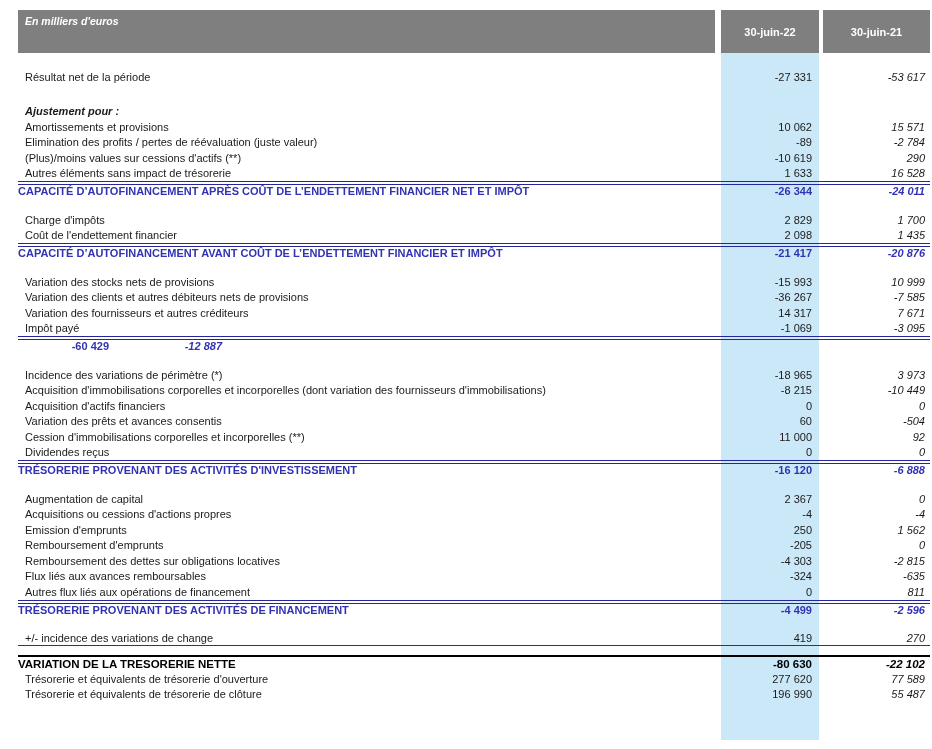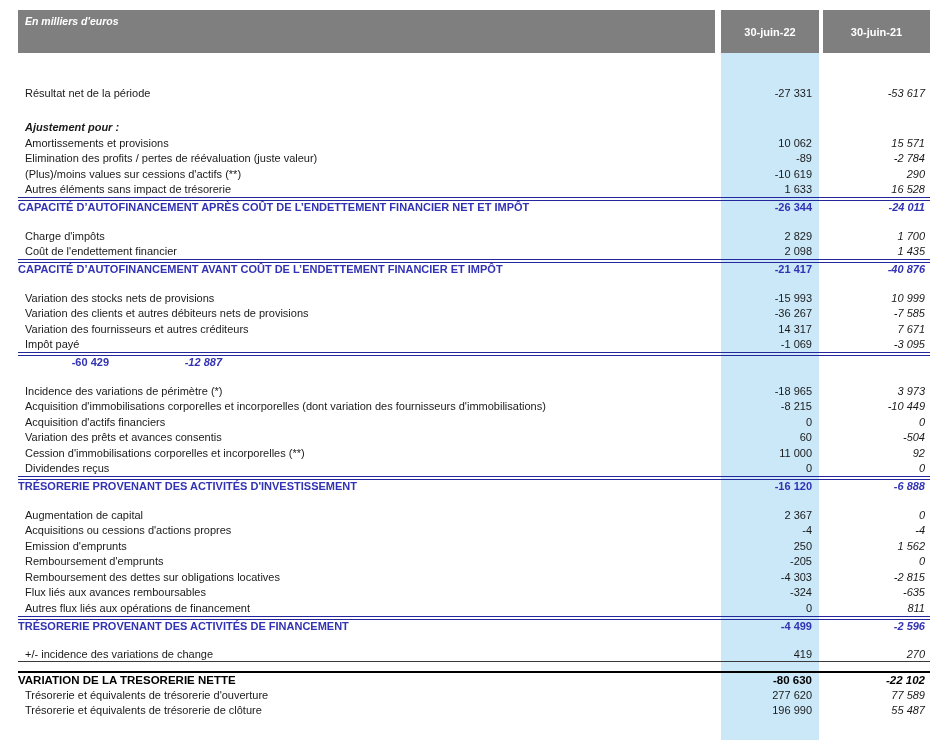--- a/index.html
+++ b/index.html
@@ -6,21 +6,21 @@
   .sheet{
     position:relative; z-index:0;
     width:932px; height:749px;
     background:#ffffff; overflow:hidden;
     font-family:"Liberation Sans","DejaVu Sans",sans-serif;
     color:#1a1a1a;
   }
   *{box-sizing:border-box;}
 
   
-  .hdr{ margin:10px 2px 16px 18px; height:43px; display:flex; }
+  .hdr{ margin:10px 2px 0 18px; height:43px; display:flex; }
   .hdr-left{
     flex:1; margin-right:6px; background:var(--hdrbg);
     color:#fff; font-size:10.5px; font-weight:bold; font-style:italic;
     padding:5px 0 0 7px;
   }
   .hdr-col{
     background:var(--hdrbg); color:#fff; font-size:11px; font-weight:bold;
     display:flex; align-items:center; justify-content:center;
   }
   .hdr-col.c1{ width:98px; }
@@ -116,21 +116,21 @@
         <div class="v v2">1 700</div>
       </div>
       <div class="row data">
         <div class="lbl">Coût de l'endettement financier</div>
         <div class="v v1">2 098</div>
         <div class="v v2">1 435</div>
       </div>
       <div class="row total">
         <div class="lbl">CAPACITÉ D’AUTOFINANCEMENT AVANT COÛT DE L’ENDETTEMENT FINANCIER ET IMPÔT</div>
         <div class="v v1">-21 417</div>
-        <div class="v v2">-40 876</div>
+        <div class="v v2">-20 876</div>
       </div>
       <div class="row spacer" style="height: 15px;"></div>
       <div class="row data">
         <div class="lbl">Variation des stocks nets de provisions</div>
         <div class="v v1">-15 993</div>
         <div class="v v2">10 999</div>
       </div>
       <div class="row data">
         <div class="lbl">Variation des clients et autres débiteurs nets de provisions</div>
         <div class="v v1">-36 267</div>

